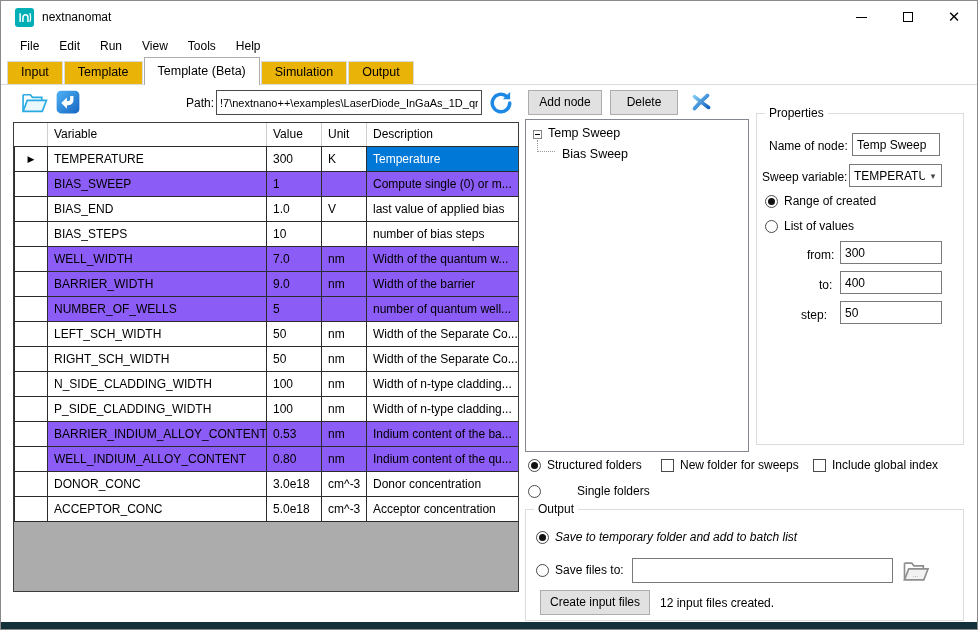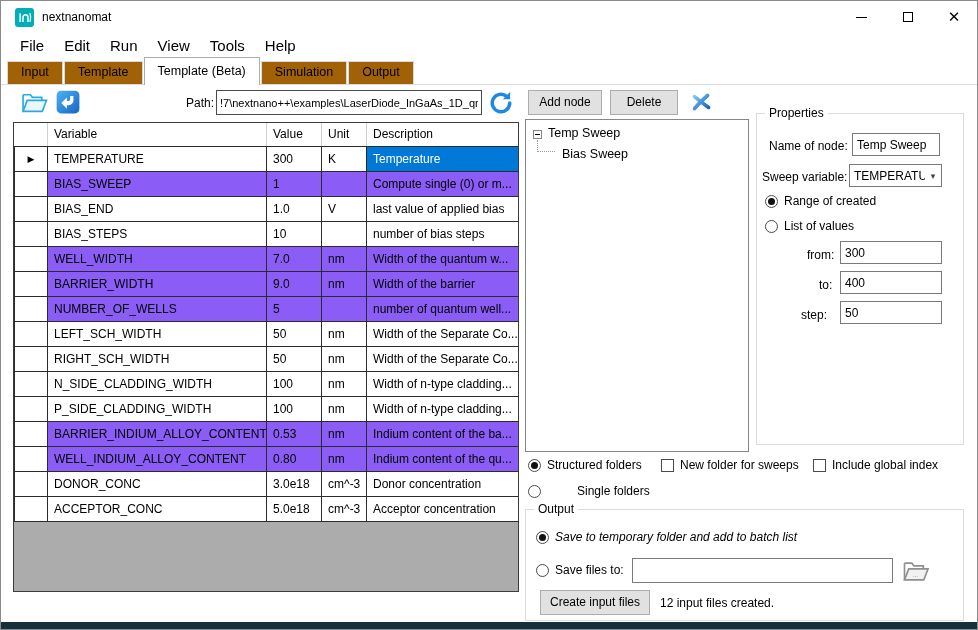--- a/index.html
+++ b/index.html
@@ -10,25 +10,25 @@
   .titlebar { position:absolute; left:0; top:0; width:100%; height:32px; background:#fff; }
   .app-icon { position:absolute; left:14px; top:7px; width:19px; height:19px; background:#00AEB5; border-radius:3px; display:flex; align-items:center; justify-content:center; }
   .app-title { position:absolute; left:41px; top:9px; font-size:12px; }
   .win-btn { position:absolute; top:2px; width:34px; height:28px; display:flex; align-items:center; justify-content:center; cursor:default; }
   .win-btn.min { left:843px; } .win-btn.max { left:890px; } .win-btn.close { left:936px; font-size:15px; }
   .min-glyph { width:11px; height:0; border-top:1px solid #000; display:block; }
   .max-glyph { width:10px; height:10px; border:1px solid #000; display:block; }
 
   
   .menubar { position:absolute; left:0; top:32px; width:100%; height:25px; background:#fff; display:flex; align-items:center; padding-left:9px; }
-  .menu-item { padding:4px 10px; font-size:15px; }
+  .menu-item { padding:4px 10px; font-size:12px; }
 
   
   .tabstrip { position:absolute; left:0; top:57px; width:100%; height:27px; display:flex; align-items:flex-end; padding-left:6px; border-bottom:1px solid #dcdcdc; background:#fff; }
-  .tab { background:#a16207; border:1px solid #d9d9d9; border-bottom:none; padding:3px 13px 4px 13px; height:23px; font-size:12.5px; margin-right:1px; position:relative; }
+  .tab { background:#eab308; border:1px solid #d9d9d9; border-bottom:none; padding:3px 13px 4px 13px; height:23px; font-size:12.5px; margin-right:1px; position:relative; }
   .tab.active { background:#fff; border:1px solid #acacac; border-bottom:none; height:28px; padding-top:6px; z-index:3; margin-bottom:-1px; }
 
   
   .toolbtn { position:absolute; width:34px; height:30px; top:86px; display:flex; align-items:center; justify-content:center; }
   .path-label { position:absolute; left:185px; top:95px; }
   .path-input { position:absolute; left:215px; top:89px; width:266px; height:25px; border:1px solid #4a4a4a; font-family:"Liberation Sans",sans-serif; font-size:11px; padding:0 3px; white-space:nowrap; overflow:hidden; }
   .refresh-btn { position:absolute; left:486px; top:88px; width:28px; height:28px; }
   .btn { position:absolute; height:25px; background:#e1e1e1; border:1px solid #adadad; font-family:"Liberation Sans",sans-serif; font-size:12px; text-align:center; line-height:23px; }
   .btn-addnode { left:527px; top:89px; width:74px; }
   .btn-delete { left:609px; top:89px; width:68px; }

